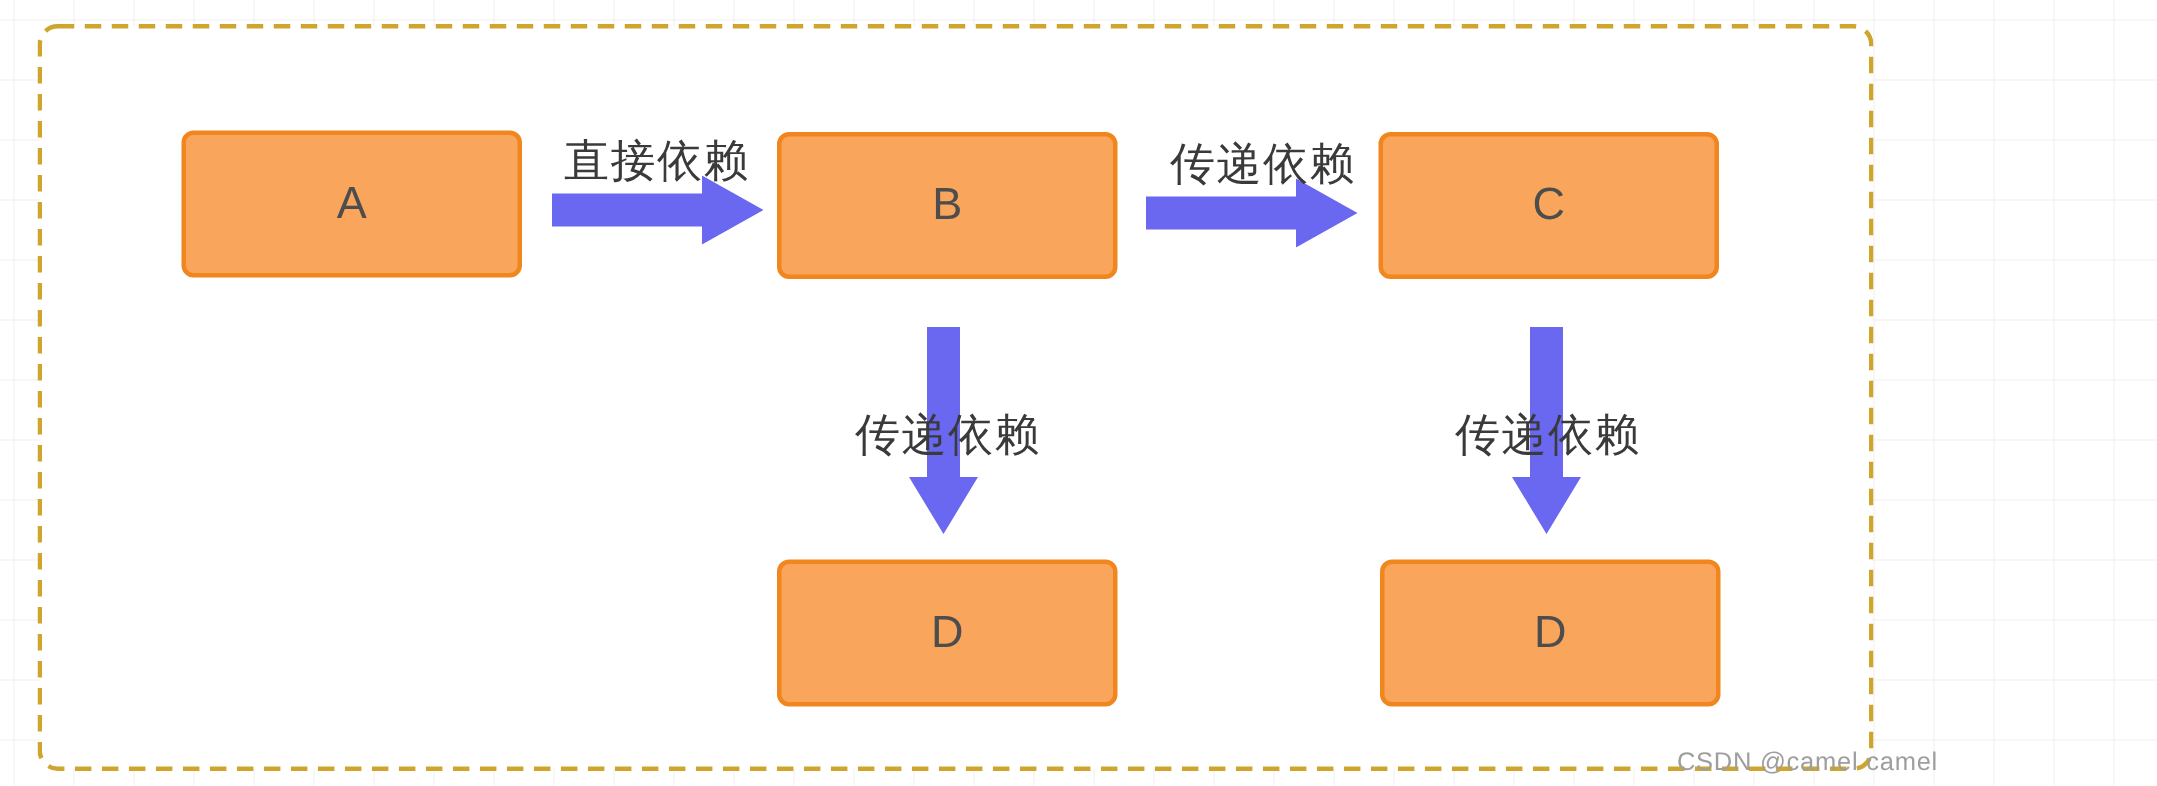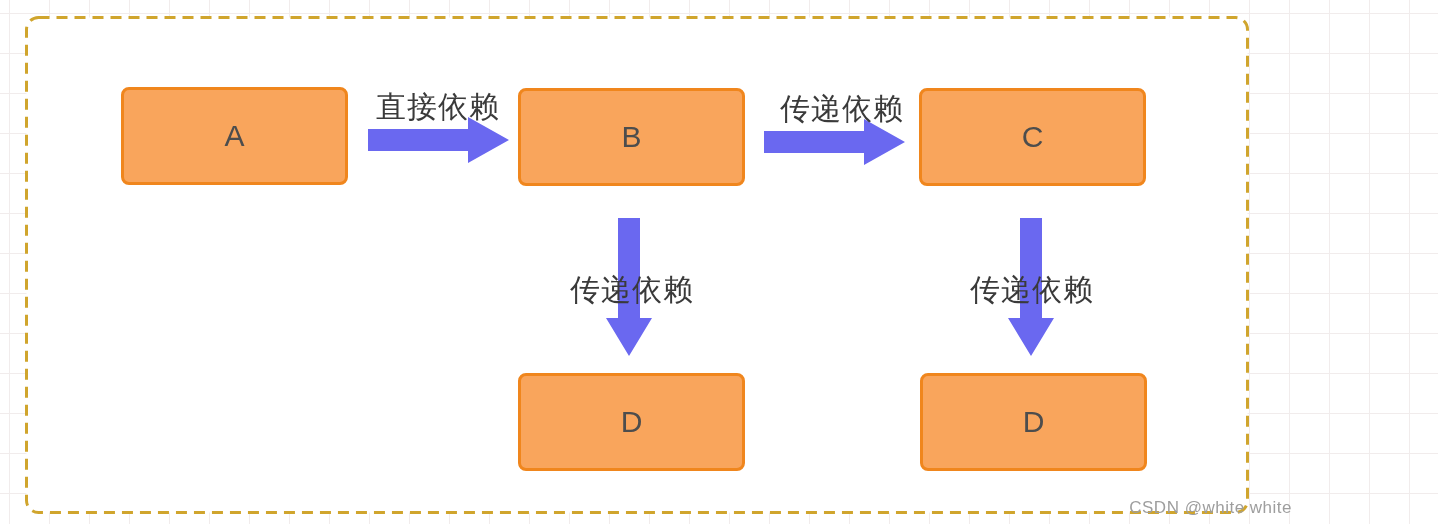--- a/index.html
+++ b/index.html
@@ -111,15 +111,15 @@
   <div class="node node-c">
     <span>C</span>
   </div>
   <div class="node node-d1">
     <span>D</span>
   </div>
   <div class="node node-d2">
     <span>D</span>
   </div>
 
-  <div class="watermark">CSDN @white white</div>
+  <div class="watermark">CSDN @camel camel</div>
 
 </div>
 
 </body></html>

